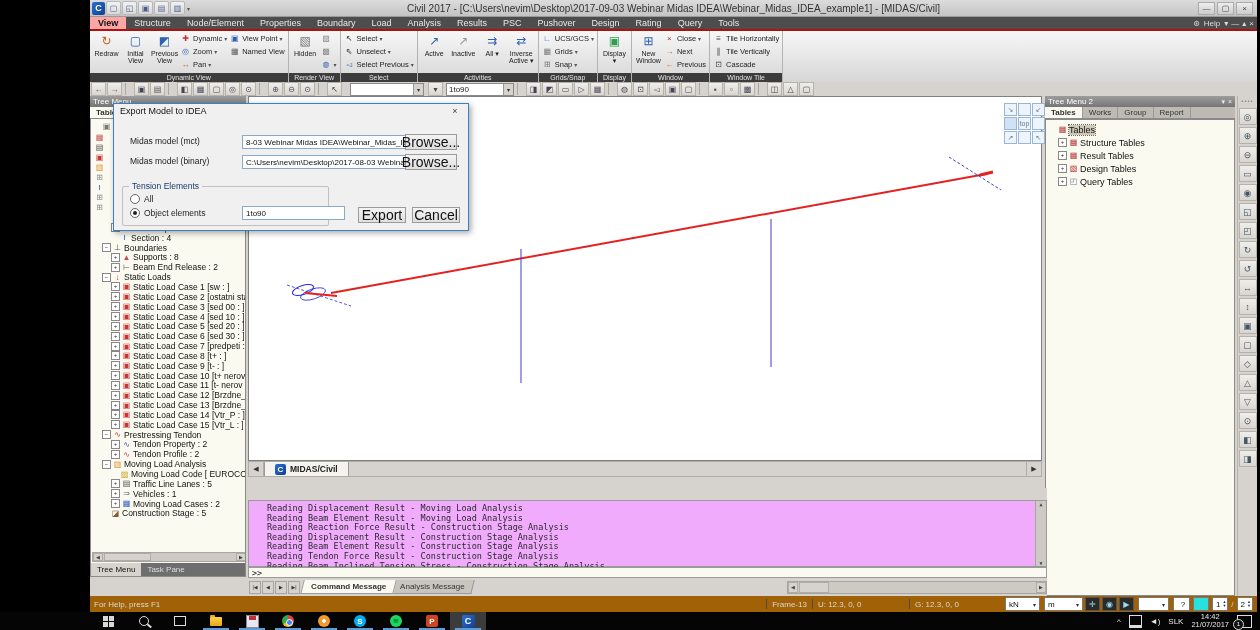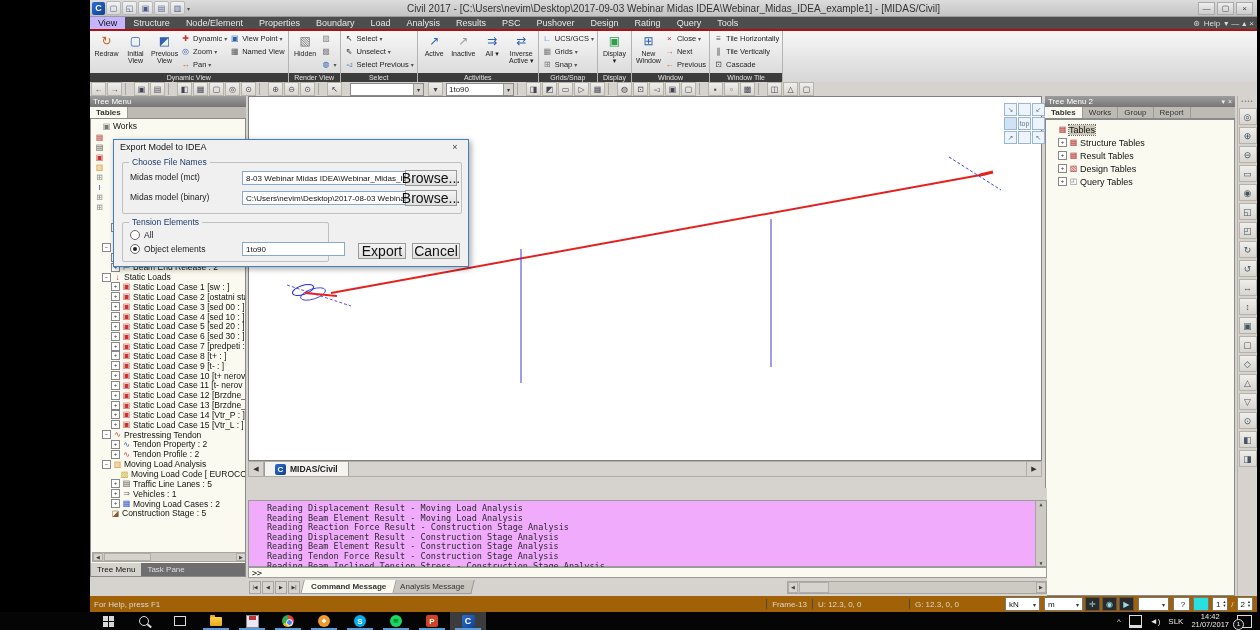--- a/index.html
+++ b/index.html
@@ -15,21 +15,21 @@
             color:#fff;font-size:9px;font-weight:bold;border-radius:2px;}
   .qa-ic{width:13px;height:12px;font-size:8px;color:#4a5a8a;margin-left:1px;background:linear-gradient(#f2f2f2,#d8d8d8);
          border:1px solid #b8b8b8;border-radius:2px;}
   #title-text{position:absolute;left:0;right:0;text-align:center;pointer-events:none;}
   .winctl{width:15px;height:11px;font-size:8px;color:#444;border:1px solid #aaa;background:linear-gradient(#eee,#ccc);margin-left:2px;}
   #win-controls{position:absolute;right:4px;top:2px;display:flex;}
 
   
   #tabrow{left:90px;top:17px;width:1167px;height:12px;background:#4d4d4d;display:flex;align-items:stretch;font-size:9px;}
   .rtab{padding:0 8px;display:flex;align-items:center;color:#e8e8e8;cursor:default;}
-  .rtab.active{background:#c4b5fd;color:#111;font-weight:normal;}
+  .rtab.active{background:#fca5a5;color:#111;font-weight:bold;}
   #tab-right{position:absolute;right:3px;top:0;height:12px;display:flex;align-items:center;color:#ddd;font-size:8px;gap:4px;}
   #redline{left:90px;top:29px;width:1167px;height:2px;background:#b01010;}
 
   
   #ribbon{left:90px;top:31px;width:1167px;height:51px;background:linear-gradient(#f7f7f7,#d6d6d6);
           display:flex;align-items:stretch;overflow:hidden;}
   .grp{position:relative;border-right:1px solid #b3b3b3;display:flex;flex-direction:column;}
   .grp-body{flex:1;display:flex;align-items:flex-start;padding:1px 3px 0 3px;gap:2px;}
   .grp-label{height:9px;background:#3c3c3c;color:#e3e3e3;font-size:7px;display:flex;align-items:center;justify-content:center;}
   .bigbtn{width:27px;display:flex;flex-direction:column;align-items:center;font-size:7px;line-height:7px;text-align:center;color:#222;}
@@ -101,21 +101,21 @@
           padding:0 10px;gap:4px;font-weight:bold;color:#222;}
   #vp-tab .mini-logo{width:11px;height:11px;background:linear-gradient(135deg,#2a6fd6,#123f8a);color:#fff;
           font-size:8px;border-radius:2px;}
   #cube{left:1004px;top:103px;width:44px;height:44px;display:grid;grid-template-columns:13px 13px 13px;
         grid-template-rows:13px 13px 13px;gap:1px;}
   .cube-c{border:1px solid #9ab6d6;background:#eef4fb;font-size:7px;color:#5a7a9a;display:flex;align-items:center;justify-content:center;}
   .cube-c.hl{background:#cfe3f5;}
 
   
   #dialog{left:113px;top:103px;width:354px;height:126px;background:#f0f0f0;border:1px solid #3f7fbf;
-          box-shadow:2px 2px 6px rgba(0,0,0,.35);font-size:8.5px;z-index:50;margin-top:36px;}
+          box-shadow:2px 2px 6px rgba(0,0,0,.35);font-size:8.5px;z-index:50;}
   #dlg-title{height:14px;display:flex;align-items:center;padding:0 6px;font-size:9px;color:#111;}
   #dlg-close{margin-left:auto;width:14px;text-align:center;color:#444;font-size:9px;}
   .groupbox{position:absolute;border:1px solid #c0c0c0;border-radius:2px;}
   .groupbox>.gb-label{position:absolute;top:-6px;left:6px;background:#f0f0f0;padding:0 3px;color:#1a3a6a;}
   .dlg-row{position:absolute;display:flex;align-items:center;}
   .dlg-input{background:#fff;border:1px solid #8aa8c8;height:12px;display:flex;align-items:center;
              padding:0 3px;overflow:hidden;white-space:nowrap;font-size:8px;color:#111;}
   .dlg-btn{background:linear-gradient(#f4f4f4,#dfdfdf);border:1px solid #9a9a9a;height:14px;
            display:flex;align-items:center;justify-content:center;font-size:14px;color:#111;}
   .radio{width:8px;height:8px;border:1px solid #666;border-radius:50%;background:#fff;margin-right:4px;position:relative;flex:none;}
@@ -769,23 +769,20 @@
       <span class="rsic ic">⊙</span>
       <span class="rsic ic">◧</span>
       <span class="rsic ic">◨</span>
     </div>
 
   <div class="abs" id="dialog">
     <div id="dlg-title">
       <span>Export Model to IDEA</span>
       <span id="dlg-close">×</span>
     </div>
-    <div class="groupbox" style="left:8px;top:22px;width:338px;height:50px;">
-      <span class="gb-label">Choose File Names</span>
-    </div>
     <div class="dlg-row" style="left:16px;top:32px;">
         <span>Midas model (mct)</span>
       </div>
     <div class="dlg-input" style="position:absolute;left:128px;top:31px;width:156px;">
         <span>8-03 Webinar Midas IDEA\Webinar_Midas_IDEA_example1.mct</span>
       </div>
     <div class="dlg-btn" style="position:absolute;left:291px;top:30px;width:50px;">Browse...</div>
     <div class="dlg-row" style="left:16px;top:52px;">
         <span>Midas model (binary)</span>
       </div>

